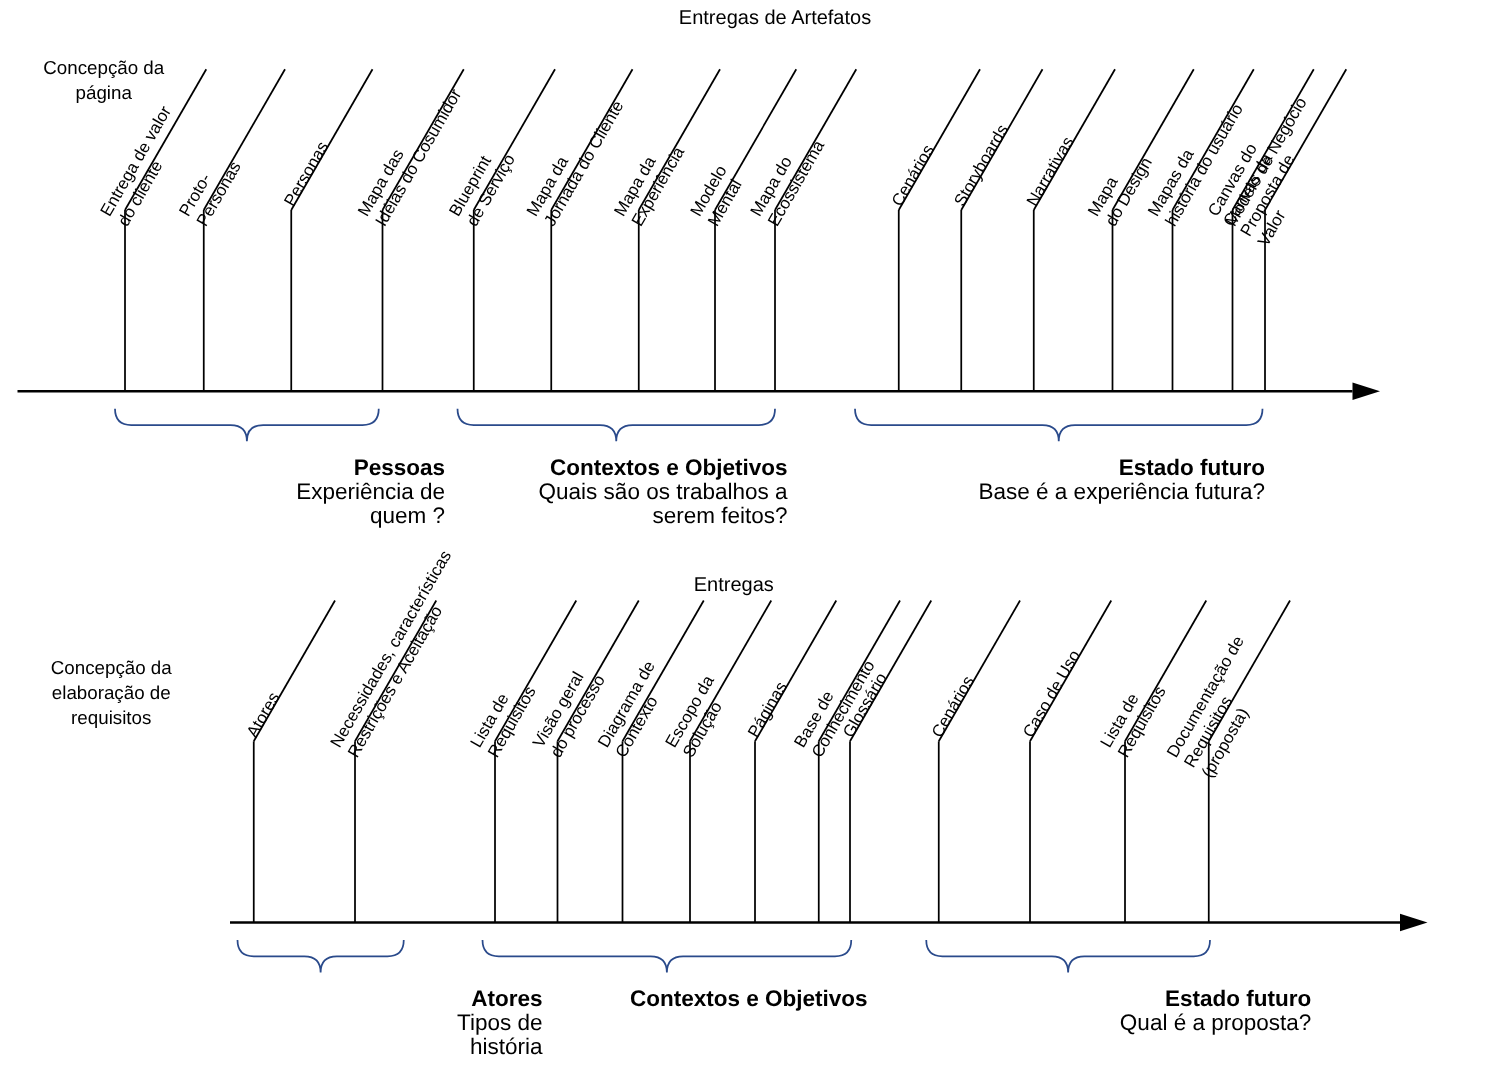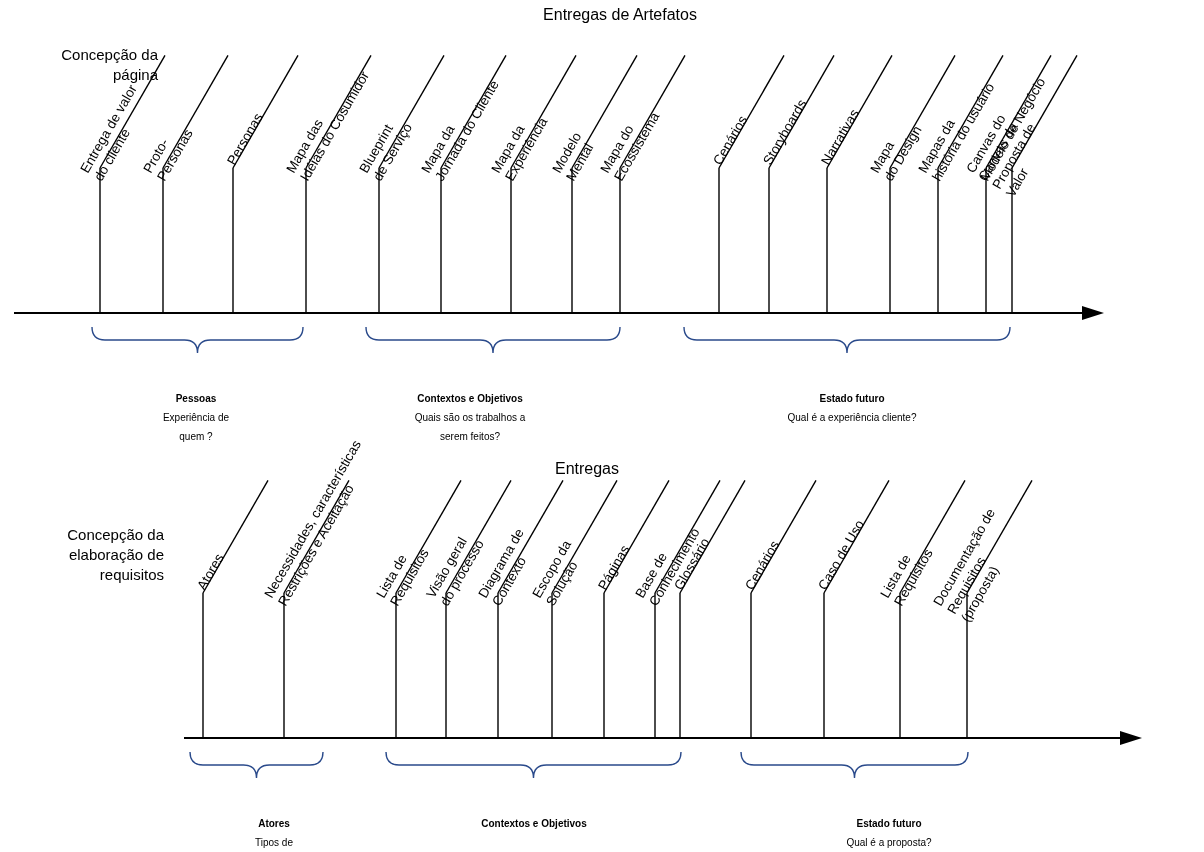--- a/index.html
+++ b/index.html
@@ -24,39 +24,38 @@
   .timeline-title {
     position: absolute;
     font-size: 16px;
     text-align: center;
     white-space: nowrap;
   }
   .side-label {
     position: absolute;
     font-size: 15px;
     line-height: 20px;
-    text-align: right;
+    text-align: center;
     white-space: pre-line;
   }
   .tick-label {
     position: absolute;
     font-size: 13.5px;
     line-height: 16px;
     white-space: pre-line;
     transform-origin: left bottom;
     transform: rotate(-60deg);
     text-align: left;
   }
   .group-caption {
     position: absolute;
-    text-align: center;
-    font-size: 10px;
+    text-align: right;
+    font-size: 18px;
     line-height: 19px;
     white-space: pre-line;
-    margin-top: 24px;
   }
   .group-caption .ttl {
     font-weight: bold;
     display: block;
   }
   svg.lines {
     position: absolute;
     left: 0; top: 0;
     width: 1204px;
     height: 852px;
@@ -166,21 +165,21 @@
       <div class="tick-label" style="left: 943px; top: 152px;">Mapas da
 história do usuário</div>
       <div class="tick-label" style="left: 991px; top: 152px;">Canvas do
 Modelo de Negócio</div>
       <div class="tick-label" style="left: 1017px; top: 152px;">Canvas da
 Proposta de Valor</div>
       <div class="group-caption" style="left: 36px; top: 365px; width: 320px;"><span class="ttl">Pessoas</span><span style="white-space: pre-line;">Experiência de
 quem ?</span></div>
       <div class="group-caption" style="left: 310px; top: 365px; width: 320px;"><span class="ttl">Contextos e Objetivos</span><span style="white-space: pre-line;">Quais são os trabalhos a
 serem feitos?</span></div>
-      <div class="group-caption" style="left: 692px; top: 365px; width: 320px;"><span class="ttl">Estado futuro</span><span style="white-space: pre-line;">Qual é a experiência cliente?</span></div>
+      <div class="group-caption" style="left: 692px; top: 365px; width: 320px;"><span class="ttl">Estado futuro</span><span style="white-space: pre-line;">Base é a experiência futura?</span></div>
       <div class="timeline-title" style="left: 367px; top: 460px; width: 440px;">Entregas</div>
       <div class="side-label" style="left: 14px; top: 525px; width: 150px;">Concepção da
 elaboração de
 requisitos</div>
       <div class="tick-label" style="left: 208px; top: 577px;">Atores</div>
       <div class="tick-label" style="left: 289px; top: 577px;">Necessidades, características
 Restrições e Aceitação</div>
       <div class="tick-label" style="left: 401px; top: 577px;">Lista de
 Requisitos</div>
       <div class="tick-label" style="left: 451px; top: 577px;">Visão geral

